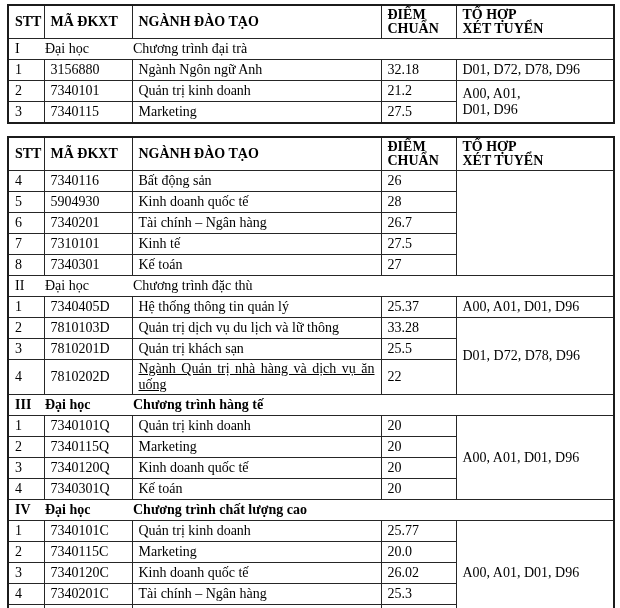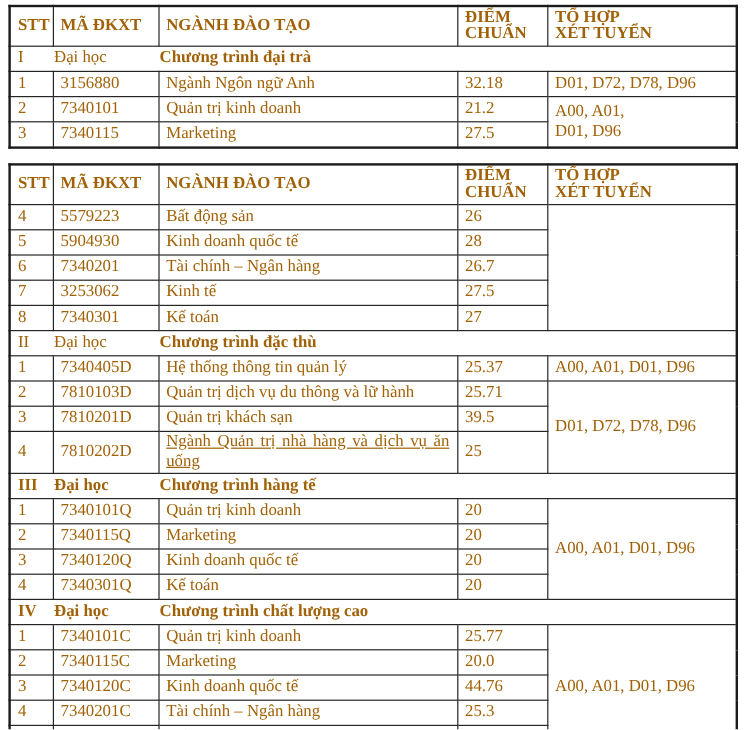--- a/index.html
+++ b/index.html
@@ -9,21 +9,21 @@
   }
   .canvas {
     position: relative;
     width: 620px;
     height: 608px;
     box-sizing: border-box;
     padding: 4px 7px 0 7px;
     background: #ffffff;
     overflow: hidden;
     font-family: "Liberation Serif", "DejaVu Serif", serif;
-    color: #a16207;
+    color: #000000;
   }
   table.score-table {
     border-collapse: collapse;
     table-layout: fixed;
     width: 606px;
     border: 2px solid #1b1b1b;
   }
   table.score-table.second {
     margin-top: 12px;
   }
@@ -61,21 +61,20 @@
     padding-left: 6px;
     flex: 0 0 auto;
   }
   tr.section-row .sec-level {
     display: inline-block;
     width: 88px;
     flex: 0 0 auto;
   }
   tr.section-row .sec-program {
     flex: 1 1 auto;
-    font-weight: bold;
   }
   tr.section-row.bold {
     font-weight: bold;
   }
   td.justify {
     text-align: justify;
     text-decoration: underline;
   }
   .hline {
     display: block;
@@ -164,40 +163,40 @@
         </th>
         <th>
           <span class="hline">TỔ HỢP</span>
           <span class="hline">XÉT TUYỂN</span>
         </th>
       </tr>
     </thead>
     <tbody>
         <tr class="data-row">
           <td>4</td>
-          <td>5579223</td>
+          <td>7340116</td>
           <td>Bất động sản</td>
           <td>26</td>
           <td rowspan="5"></td>
         </tr>
         <tr class="data-row">
           <td>5</td>
           <td>5904930</td>
           <td>Kinh doanh quốc tế</td>
           <td>28</td>
         </tr>
         <tr class="data-row">
           <td>6</td>
           <td>7340201</td>
           <td>Tài chính – Ngân hàng</td>
           <td>26.7</td>
         </tr>
         <tr class="data-row">
           <td>7</td>
-          <td>3253062</td>
+          <td>7310101</td>
           <td>Kinh tế</td>
           <td>27.5</td>
         </tr>
         <tr class="data-row">
           <td>8</td>
           <td>7340301</td>
           <td>Kế toán</td>
           <td>27</td>
         </tr>
         <tr class="section-row">
@@ -212,35 +211,35 @@
         <tr class="data-row">
           <td>1</td>
           <td>7340405D</td>
           <td>Hệ thống thông tin quản lý</td>
           <td>25.37</td>
           <td rowspan="1">A00, A01, D01, D96</td>
         </tr>
         <tr class="data-row">
           <td>2</td>
           <td>7810103D</td>
-          <td>Quản trị dịch vụ du thông và lữ hành</td>
-          <td>25.71</td>
+          <td>Quản trị dịch vụ du lịch và lữ thông</td>
+          <td>33.28</td>
           <td rowspan="3">D01, D72, D78, D96</td>
         </tr>
         <tr class="data-row">
           <td>3</td>
           <td>7810201D</td>
           <td>Quản trị khách sạn</td>
-          <td>39.5</td>
+          <td>25.5</td>
         </tr>
         <tr class="data-row">
           <td>4</td>
           <td>7810202D</td>
           <td class="justify">Ngành Quản trị nhà hàng và dịch vụ ăn uống</td>
-          <td>25</td>
+          <td>22</td>
         </tr>
         <tr class="section-row bold">
           <td colspan="5">
             <div class="sec-wrap">
               <span class="sec-stt">III</span>
               <span class="sec-level">Đại học</span>
               <span class="sec-program">Chương trình hàng tế</span>
             </div>
           </td>
         </tr>
@@ -288,21 +287,21 @@
         <tr class="data-row">
           <td>2</td>
           <td>7340115C</td>
           <td>Marketing</td>
           <td>20.0</td>
         </tr>
         <tr class="data-row">
           <td>3</td>
           <td>7340120C</td>
           <td>Kinh doanh quốc tế</td>
-          <td>44.76</td>
+          <td>26.02</td>
         </tr>
         <tr class="data-row">
           <td>4</td>
           <td>7340201C</td>
           <td>Tài chính – Ngân hàng</td>
           <td>25.3</td>
         </tr>
         <tr class="data-row">
           <td>5</td>
           <td>7340301C</td>

